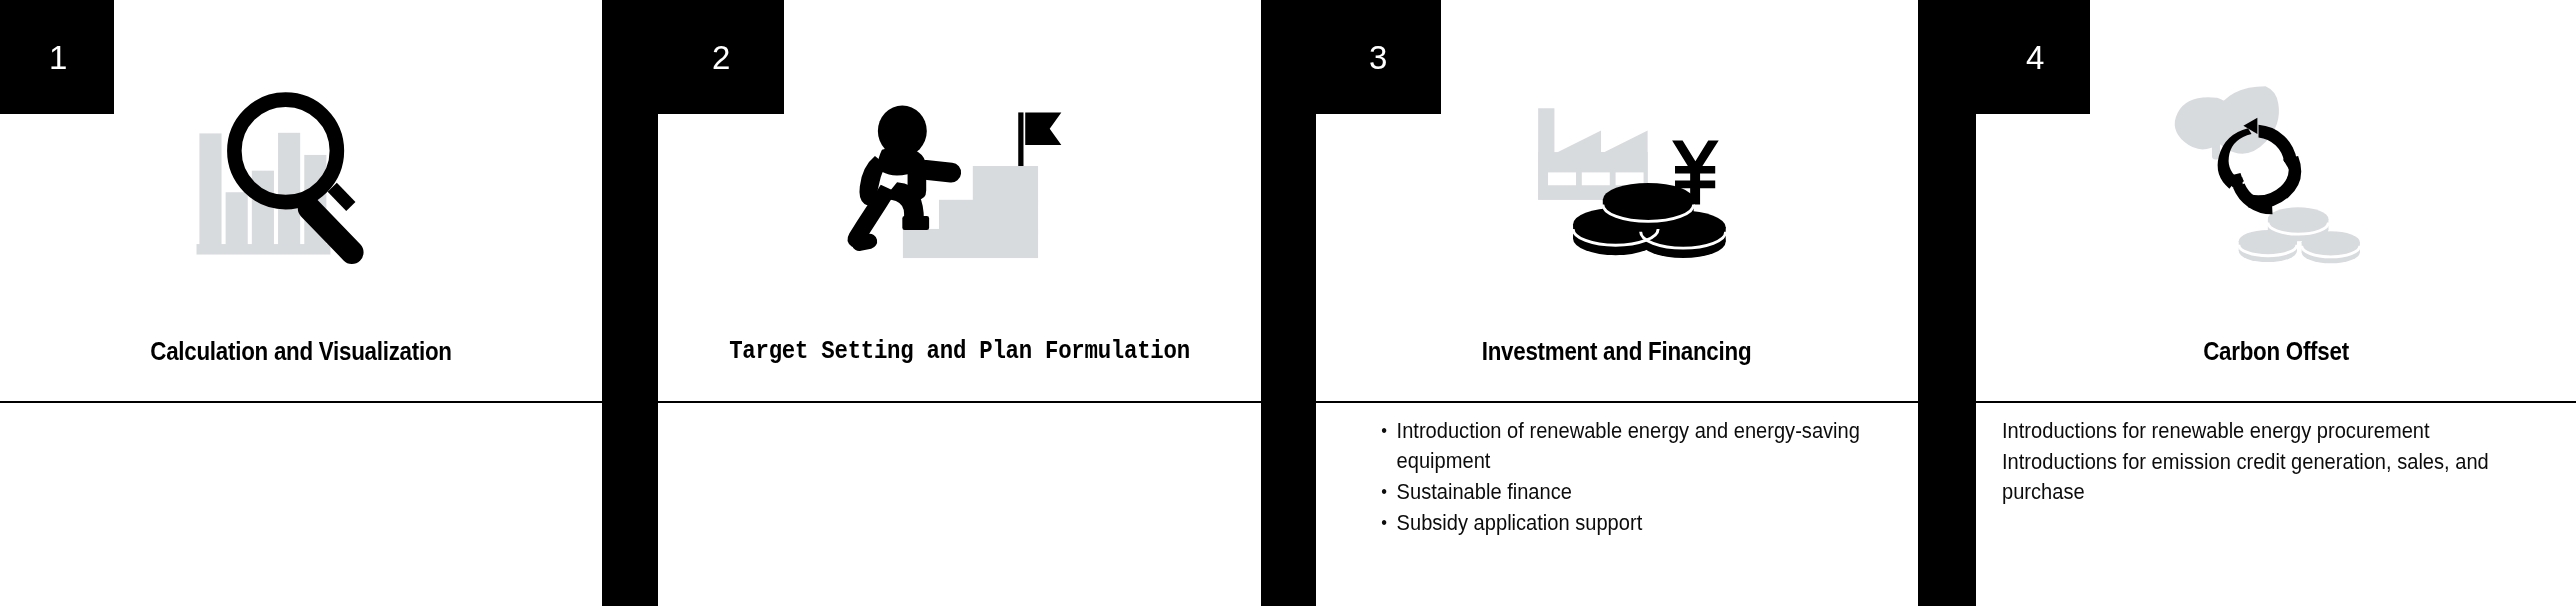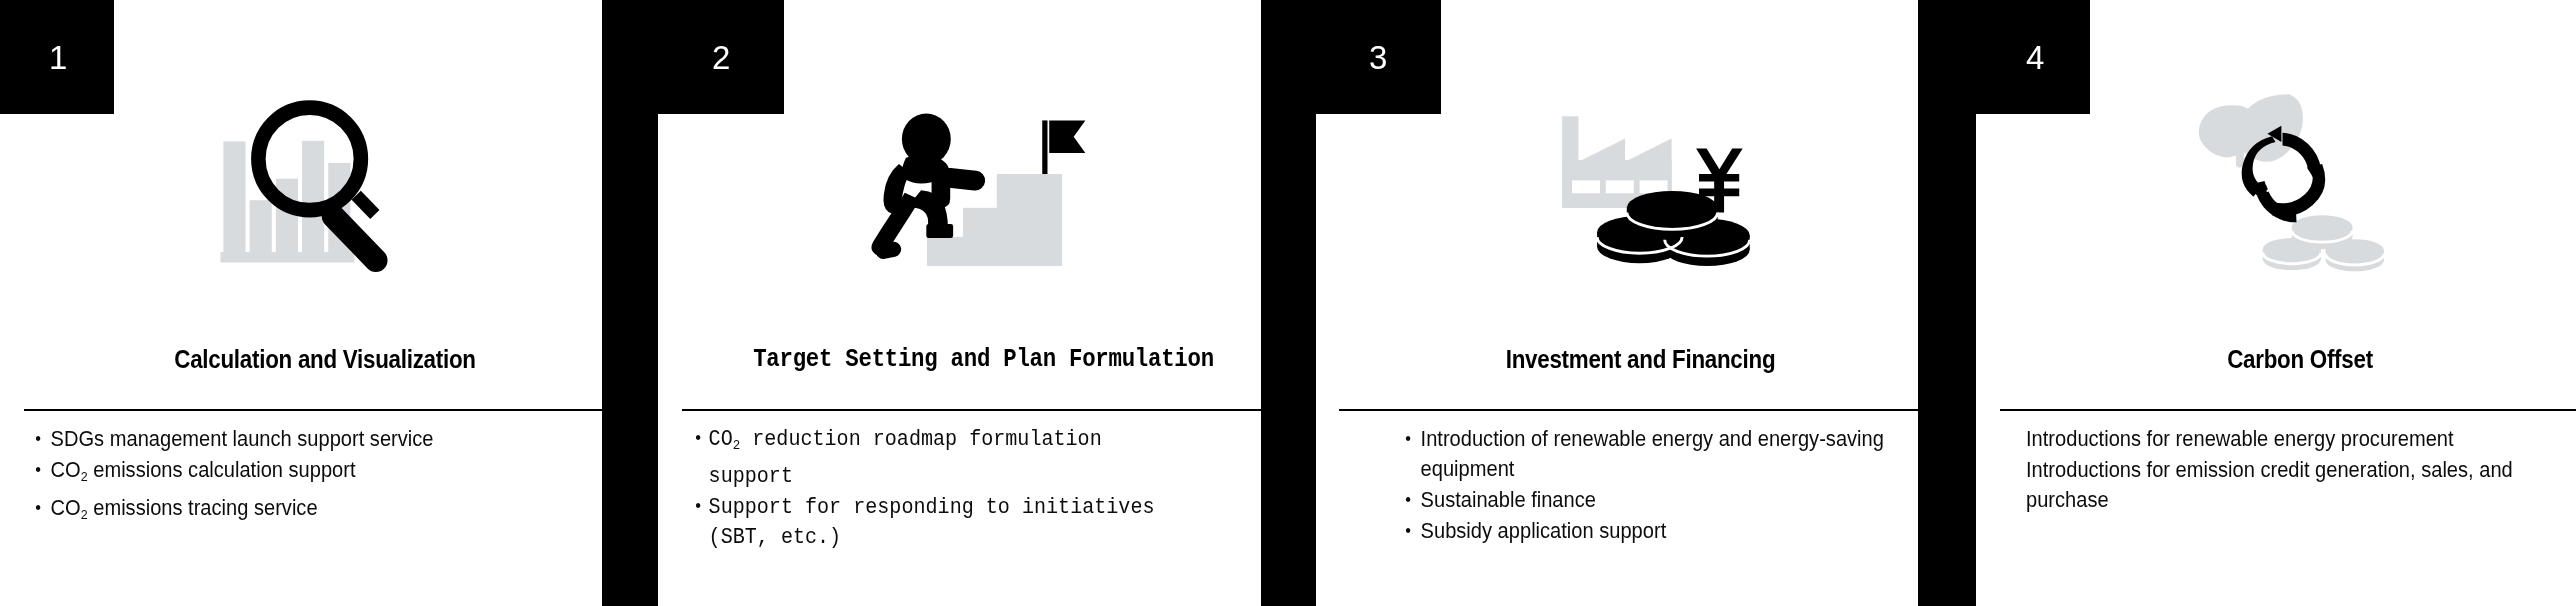--- a/index.html
+++ b/index.html
@@ -6,21 +6,21 @@
   body{
     width:2576px;height:607px;
     background:#ffffff;
     font-family:"Liberation Sans","DejaVu Sans",sans-serif;
     overflow:hidden;
     position:relative;
   }
   #stage{position:absolute;left:0;top:0;width:2576px;height:607px;background:#fff;}
 
   
-  .col{position:absolute;top:16px;height:586px;margin-left:24px;}
+  .col{position:absolute;top:8px;height:586px;}
 
   
   .col-title{
     position:absolute;left:0;right:0;top:324px;height:40px;
     display:flex;align-items:center;justify-content:center;
     font-weight:bold;
     font-size:26px;
     line-height:1.05;
     letter-spacing:-0.3px;
     color:#000;
@@ -96,25 +96,20 @@
           </g>
           <g fill="#000">
             <rect x="216" y="170" width="40" height="145" rx="20" transform="rotate(-44 236 242)"></rect>
             <rect x="244" y="162" width="22" height="46" transform="rotate(-44 255 185)"></rect>
           </g>
         </svg>
       </div>
     </div>
     <div class="col-title">Calculation and Visualization</div>
     <div class="col-rule"></div>
-    <ul class="col-list" style="left:8.2px;right:21px;">
-      <li class="bullet"><span>SDGs management launch support service</span></li>
-      <li class="bullet"><span>CO</span><sub>2</sub><span> emissions calculation support</span></li>
-      <li class="bullet"><span>CO</span><sub>2</sub><span> emissions tracing service</span></li>
-    </ul>
   </div>
 
   <div class="col" style="left:658px;width:603px;font-family:Liberation Mono, monospace;">
     <div class="icon-wrap">
       <div class="icon" style="left:182px;top:65px;width:233px;height:175px;">
         <svg width="233" height="175" viewBox="0 0 400 300">
           <g fill="#d8dbde">
             <rect x="108" y="240" width="232" height="50"></rect>
             <rect x="170" y="190" width="170" height="60"></rect>
             <rect x="228" y="132" width="112" height="65"></rect>
@@ -130,24 +125,20 @@
             <rect x="20" y="250" width="44" height="26" rx="13" transform="rotate(-12 42 263)"></rect>
             <rect x="107" y="218" width="46" height="24" rx="4"></rect>
             <rect x="306" y="40" width="9" height="92"></rect>
             <path d="M318,40 l62,0 l-20,28 l20,28 l-62,0 z"></path>
           </g>
         </svg>
       </div>
     </div>
     <div class="col-title">Target Setting and Plan Formulation</div>
     <div class="col-rule"></div>
-    <ul class="col-list" style="left:8.2px;right:70px;">
-      <li class="bullet"><span>CO</span><sub>2</sub><span> reduction roadmap formulation support</span></li>
-      <li class="bullet"><span>Support for responding to initiatives (SBT, etc.)</span></li>
-    </ul>
   </div>
 
   <div class="col" style="left:1315px;width:603px;">
     <div class="icon-wrap">
       <div class="icon" style="left:201px;top:65px;width:233px;height:175px;">
         <svg width="233" height="175" viewBox="0 0 400 300">
           <g fill="#d8dbde">
             <path d="M38,33 l28,0 l0,78 l80,-40 l0,40 l80,-40 l0,119 l-188,0 z"></path>
             <rect x="38" y="108" width="188" height="82"></rect>
           </g>

